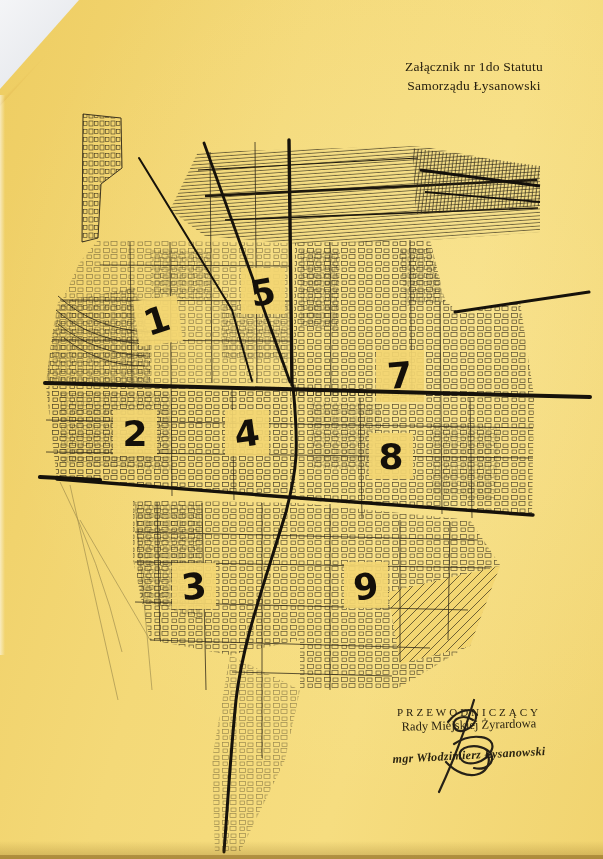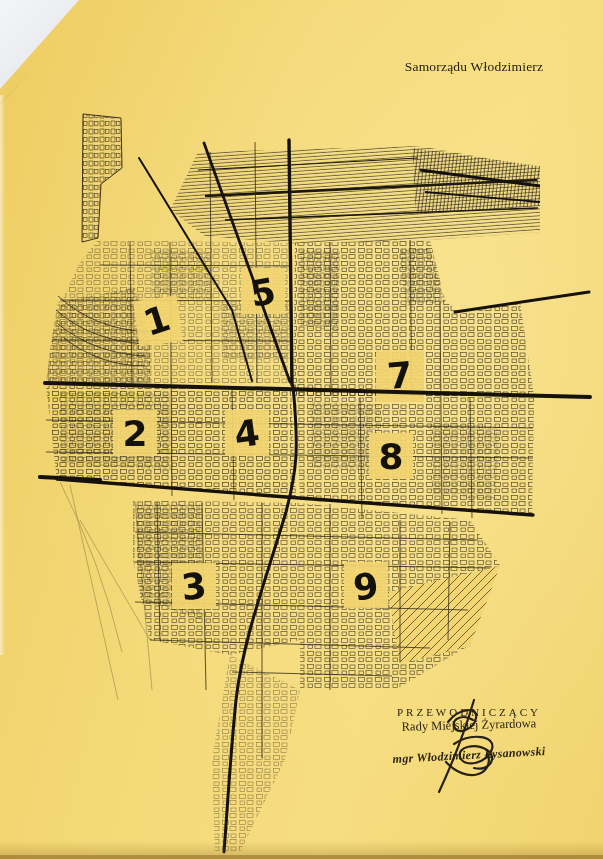--- a/index.html
+++ b/index.html
@@ -42,21 +42,22 @@
 </head>
 <body>
 
 <div class="page">
 
   <div class="corner-shade"></div>
   <div class="corner"></div>
   <div class="edge-left"></div>
 
   <div class="header">
-    <div>Samorządu Włodzimierz</div>
+    <div>Załącznik nr 1do Statutu</div>
+    <div>Samorządu Łysanowski</div>
   </div>
 
   <svg class="mapsvg" width="603" height="859" viewBox="0 0 603 859">
     <defs>
       <pattern id="pBlocks" width="17" height="13" patternUnits="userSpaceOnUse">
         <g fill="none" stroke="#2b2516" stroke-width="0.7">
           <rect x="1.5" y="1.5" width="6" height="4"></rect>
           <rect x="10" y="2" width="5" height="3.5"></rect>
           <rect x="2" y="8" width="4.5" height="3.5"></rect>
           <rect x="9" y="7.5" width="6" height="4"></rect>

